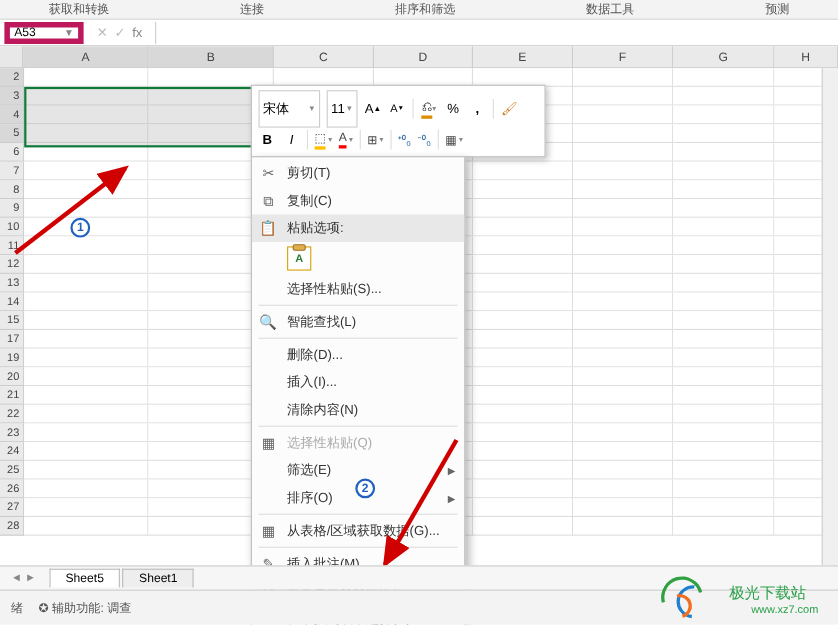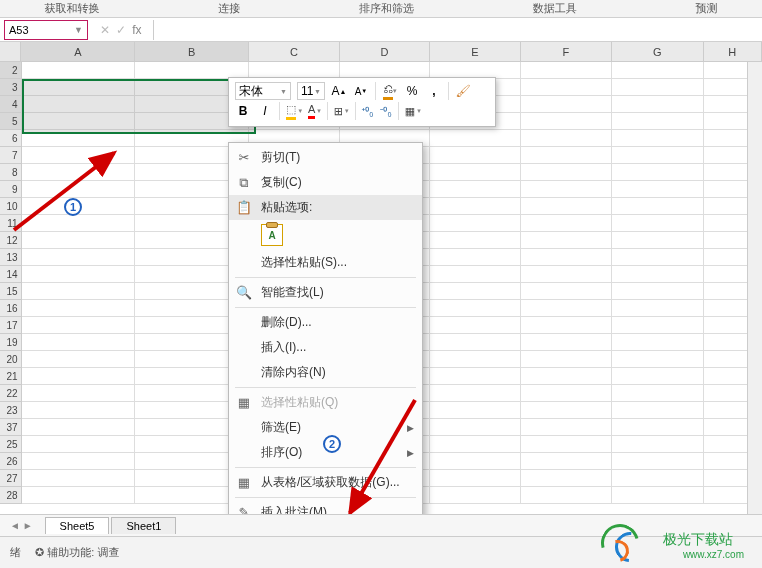--- a/index.html
+++ b/index.html
@@ -2,21 +2,21 @@
 <html><head>
 <meta charset="utf-8">
 <style>
 * { box-sizing: border-box; margin: 0; padding: 0; }
 body { font-family: "Microsoft YaHei", SimSun, sans-serif; font-size: 12px; background: #fff; overflow: hidden; width: 762px; height: 568px; position: relative; }
 
 .ribbon-tabs { height: 18px; background: #f3f3f3; border-bottom: 1px solid #d0d0d0; display: flex; justify-content: space-around; align-items: center; padding: 0 30px; gap: 90px; }
 .ribbon-tab { font-size: 11px; color: #555; white-space: nowrap; }
 
 .namebox-row { height: 24px; display: flex; align-items: center; border-bottom: 1px solid #d0d0d0; background: #fff; padding: 2px 4px; gap: 4px; }
-.namebox { width: 84px; height: 20px; border: 1px solid #be185d; display: flex; align-items: center; padding: 0 4px; font-size: 11px; justify-content: space-between; }
+.namebox { width: 72px; height: 20px; border: 5px solid #be185d; display: flex; align-items: center; padding: 0 4px; font-size: 11px; justify-content: space-between; }
 .namebox .dd { color: #888; font-size: 9px; }
 .fx-controls { display: flex; align-items: center; gap: 6px; color: #888; padding: 0 8px; }
 .fx-controls span { font-size: 12px; }
 .formula-bar { flex: 1; height: 20px; border-left: 1px solid #ccc; }
 
 .grid-wrap { position: relative; height: 474px; overflow: hidden; }
 .col-headers { display: flex; height: 20px; background: #f5f5f5; border-bottom: 1px solid #ccc; }
 .corner { width: 22px; background: #e8e8e8; border-right: 1px solid #ccc; }
 .col-h { border-right: 1px solid #ccc; display: flex; align-items: center; justify-content: center; font-size: 11px; color: #444; background: #eaeaea; }
 .col-sel { background: #d8d8d8; }
@@ -26,21 +26,21 @@
 .cell { border-right: 1px solid #ddd; border-bottom: 1px solid #ddd; background: #fff; }
 .sel-range { position: absolute; left: 22px; top: 37px; width: 234px; height: 55px; background: rgba(150,150,150,0.25); border: 2px solid #0f7b3a; pointer-events: none; }
 
 
 .mini-toolbar { position: absolute; left: 228px; top: 77px; width: 268px; background: #fff; border: 1px solid #bbb; box-shadow: 2px 2px 6px rgba(0,0,0,0.25); padding: 4px 6px; }
 .mini-row { display: flex; align-items: center; gap: 6px; margin-bottom: 2px; }
 .mini-item { display: flex; align-items: center; gap: 2px; font-size: 11px; color: #444; }
 .mini-sep { width:1px; height:18px; background:#ddd; }
 .dd-tri { font-size: 7px; color: #888; }
 .btn-ic { width: 16px; height: 16px; display: flex; align-items: center; justify-content: center; font-size: 12px; }
-.fontbox { border: 1px solid #ccc; height: 18px; padding: 0 3px; display: flex; align-items: center; justify-content: space-between; }
+.fontbox { border: 1px solid #ccc; height: 18px; padding: 16px 3px; display: flex; align-items: center; justify-content: space-between; }
 .fontname { width: 56px; }
 .fontsize { width: 28px; }
 .color-bar-y { border-bottom: 3px solid #ffc000; padding-bottom: 1px; }
 .color-bar-r { border-bottom: 3px solid #ff0000; padding-bottom: 1px; }
 .color-bar-o { border-bottom: 3px solid #e08c00; padding-bottom: 1px; }
 
 
 .context-menu { position: absolute; left: 228px; top: 142px; width: 195px; background: #fcfcfc; border: 1px solid #bbb; box-shadow: 3px 3px 8px rgba(0,0,0,0.3); padding: 2px 0; }
 .menu-item { display: flex; align-items: center; height: 25px; padding: 0 10px 0 6px; gap: 8px; font-size: 12px; color: #333; position: relative; }
 .menu-item.hover { background: #e8e8e8; }
@@ -261,31 +261,20 @@
         <div class="cell" style="width: 117px;"></div>
         <div class="cell" style="width: 117px;"></div>
         <div class="cell" style="width: 93px;"></div>
         <div class="cell" style="width: 93px;"></div>
         <div class="cell" style="width: 93px;"></div>
         <div class="cell" style="width: 94px;"></div>
         <div class="cell" style="width: 94px;"></div>
         <div class="cell" style="width: 60px;"></div>
       </div>
       <div class="row">
-        <div class="row-h">16</div>
-        <div class="cell" style="width: 117px;"></div>
-        <div class="cell" style="width: 117px;"></div>
-        <div class="cell" style="width: 93px;"></div>
-        <div class="cell" style="width: 93px;"></div>
-        <div class="cell" style="width: 93px;"></div>
-        <div class="cell" style="width: 94px;"></div>
-        <div class="cell" style="width: 94px;"></div>
-        <div class="cell" style="width: 60px;"></div>
-      </div>
-      <div class="row">
         <div class="row-h">17</div>
         <div class="cell" style="width: 117px;"></div>
         <div class="cell" style="width: 117px;"></div>
         <div class="cell" style="width: 93px;"></div>
         <div class="cell" style="width: 93px;"></div>
         <div class="cell" style="width: 93px;"></div>
         <div class="cell" style="width: 94px;"></div>
         <div class="cell" style="width: 94px;"></div>
         <div class="cell" style="width: 60px;"></div>
       </div>
@@ -338,21 +327,21 @@
         <div class="cell" style="width: 117px;"></div>
         <div class="cell" style="width: 117px;"></div>
         <div class="cell" style="width: 93px;"></div>
         <div class="cell" style="width: 93px;"></div>
         <div class="cell" style="width: 93px;"></div>
         <div class="cell" style="width: 94px;"></div>
         <div class="cell" style="width: 94px;"></div>
         <div class="cell" style="width: 60px;"></div>
       </div>
       <div class="row">
-        <div class="row-h">37</div>
+        <div class="row-h">24</div>
         <div class="cell" style="width: 117px;"></div>
         <div class="cell" style="width: 117px;"></div>
         <div class="cell" style="width: 93px;"></div>
         <div class="cell" style="width: 93px;"></div>
         <div class="cell" style="width: 93px;"></div>
         <div class="cell" style="width: 94px;"></div>
         <div class="cell" style="width: 94px;"></div>
         <div class="cell" style="width: 60px;"></div>
       </div>
       <div class="row">

